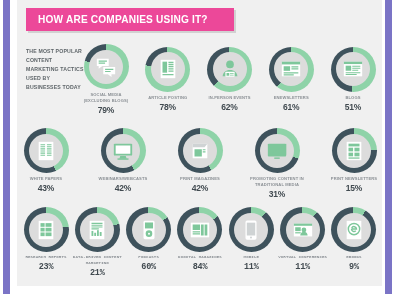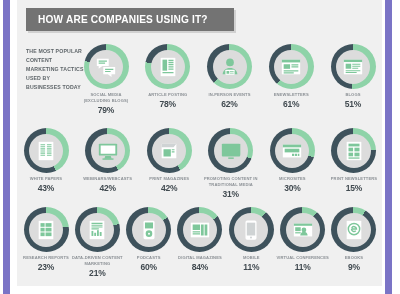--- a/index.html
+++ b/index.html
@@ -12,38 +12,38 @@
   .poster{position:relative;width:400px;height:294px;background:#ffffff;}
   .stripe{position:absolute;top:0;bottom:0;width:7px;background:#7b74c6;}
   .stripe.left{left:3px;}
   .stripe.right{left:385px;}
   .panel{
     position:absolute;left:17px;top:0;width:365px;height:286px;
     background:#f0f0f0;
   }
   .banner{
     position:absolute;left:26px;top:8px;
-    background:#737373;
+    background:#ec4899;
     padding:5px 12px 6px 12px;
     box-shadow:2px 2px 0 rgba(0,0,0,0.13);
   }
   .banner-text{
     color:#ffffff;font-size:11px;font-weight:bold;
     letter-spacing:0.2px;white-space:nowrap;
     transform:scaleX(0.92);transform-origin:left center;display:block;
   }
   .intro{
     position:absolute;left:26px;top:47px;width:58px;
     color:#5e6569;font-size:5.2px;line-height:1.75;
     font-weight:bold;letter-spacing:0.15px;text-transform:uppercase;
   }
   .row{position:absolute;display:flex;justify-content:space-between;}
-  .row1{left:82px;top:44px;width:295px;}
+  .row1{left:82px;top:44px;width:295px;align-items:center;}
   .row2{left:22px;top:128px;width:356px;}
-  .row3{left:22px;top:207px;width:356px;}
+  .row3{left:22px;top:207px;width:356px;font-family:Liberation Mono, monospace;}
   .cell{display:flex;flex-direction:column;align-items:center;width:48px;}
   .donut{
     position:relative;width:45px;height:45px;border-radius:50%;
     flex:0 0 auto;
   }
   .donut .ring{
     position:absolute;inset:0;border-radius:50%;
   }
   .donut .hole{
     position:absolute;left:5.5px;top:5.5px;right:5.5px;bottom:5.5px;
@@ -227,39 +227,20 @@
                 <rect x="9" y="19" width="6" height="1.6" fill="#7ec79b"></rect>
               </svg>
             </span>
           </div>
         </div>
         <div class="cap">PROMOTING CONTENT IN TRADITIONAL MEDIA</div>
         <div class="pct">31%</div>
       </div>
       <div class="cell">
         <div class="donut">
-          <div class="ring" style="background:conic-gradient(#8ed3a8 0deg 108deg, #3e525c 108deg 360deg);"></div>
-          <div class="hole">
-            <span>
-              <svg class="ico" viewBox="0 0 24 24">
-                <rect x="2" y="5" width="20" height="14" fill="#ffffff"></rect>
-                <rect x="2" y="5" width="20" height="3" fill="#7ec79b"></rect>
-                <rect x="4" y="9.5" width="16" height="4" fill="#7ec79b"></rect>
-                <rect x="12" y="15" width="2.4" height="2.4" fill="#7ec79b"></rect>
-                <rect x="15.2" y="15" width="2.4" height="2.4" fill="#7ec79b"></rect>
-                <rect x="18.4" y="15" width="1.6" height="2.4" fill="#7ec79b"></rect>
-              </svg>
-            </span>
-          </div>
-        </div>
-        <div class="cap">MICROSITES</div>
-        <div class="pct">30%</div>
-      </div>
-      <div class="cell">
-        <div class="donut">
           <div class="ring" style="background:conic-gradient(#8ed3a8 0deg 90deg, #3e525c 90deg 360deg);"></div>
           <div class="hole">
             <span>
               <svg class="ico" viewBox="0 0 24 24">
                 <rect x="4" y="2" width="16" height="20" fill="#ffffff"></rect>
                 <rect x="6" y="4" width="12" height="3" fill="#7ec79b"></rect>
                 <rect x="6" y="8.4" width="5" height="4" fill="#7ec79b"></rect>
                 <rect x="12.5" y="8.4" width="5.5" height="4" fill="#7ec79b"></rect>
                 <rect x="6" y="13.8" width="5" height="4" fill="#7ec79b"></rect>
                 <rect x="12.5" y="13.8" width="5.5" height="4" fill="#7ec79b"></rect>

